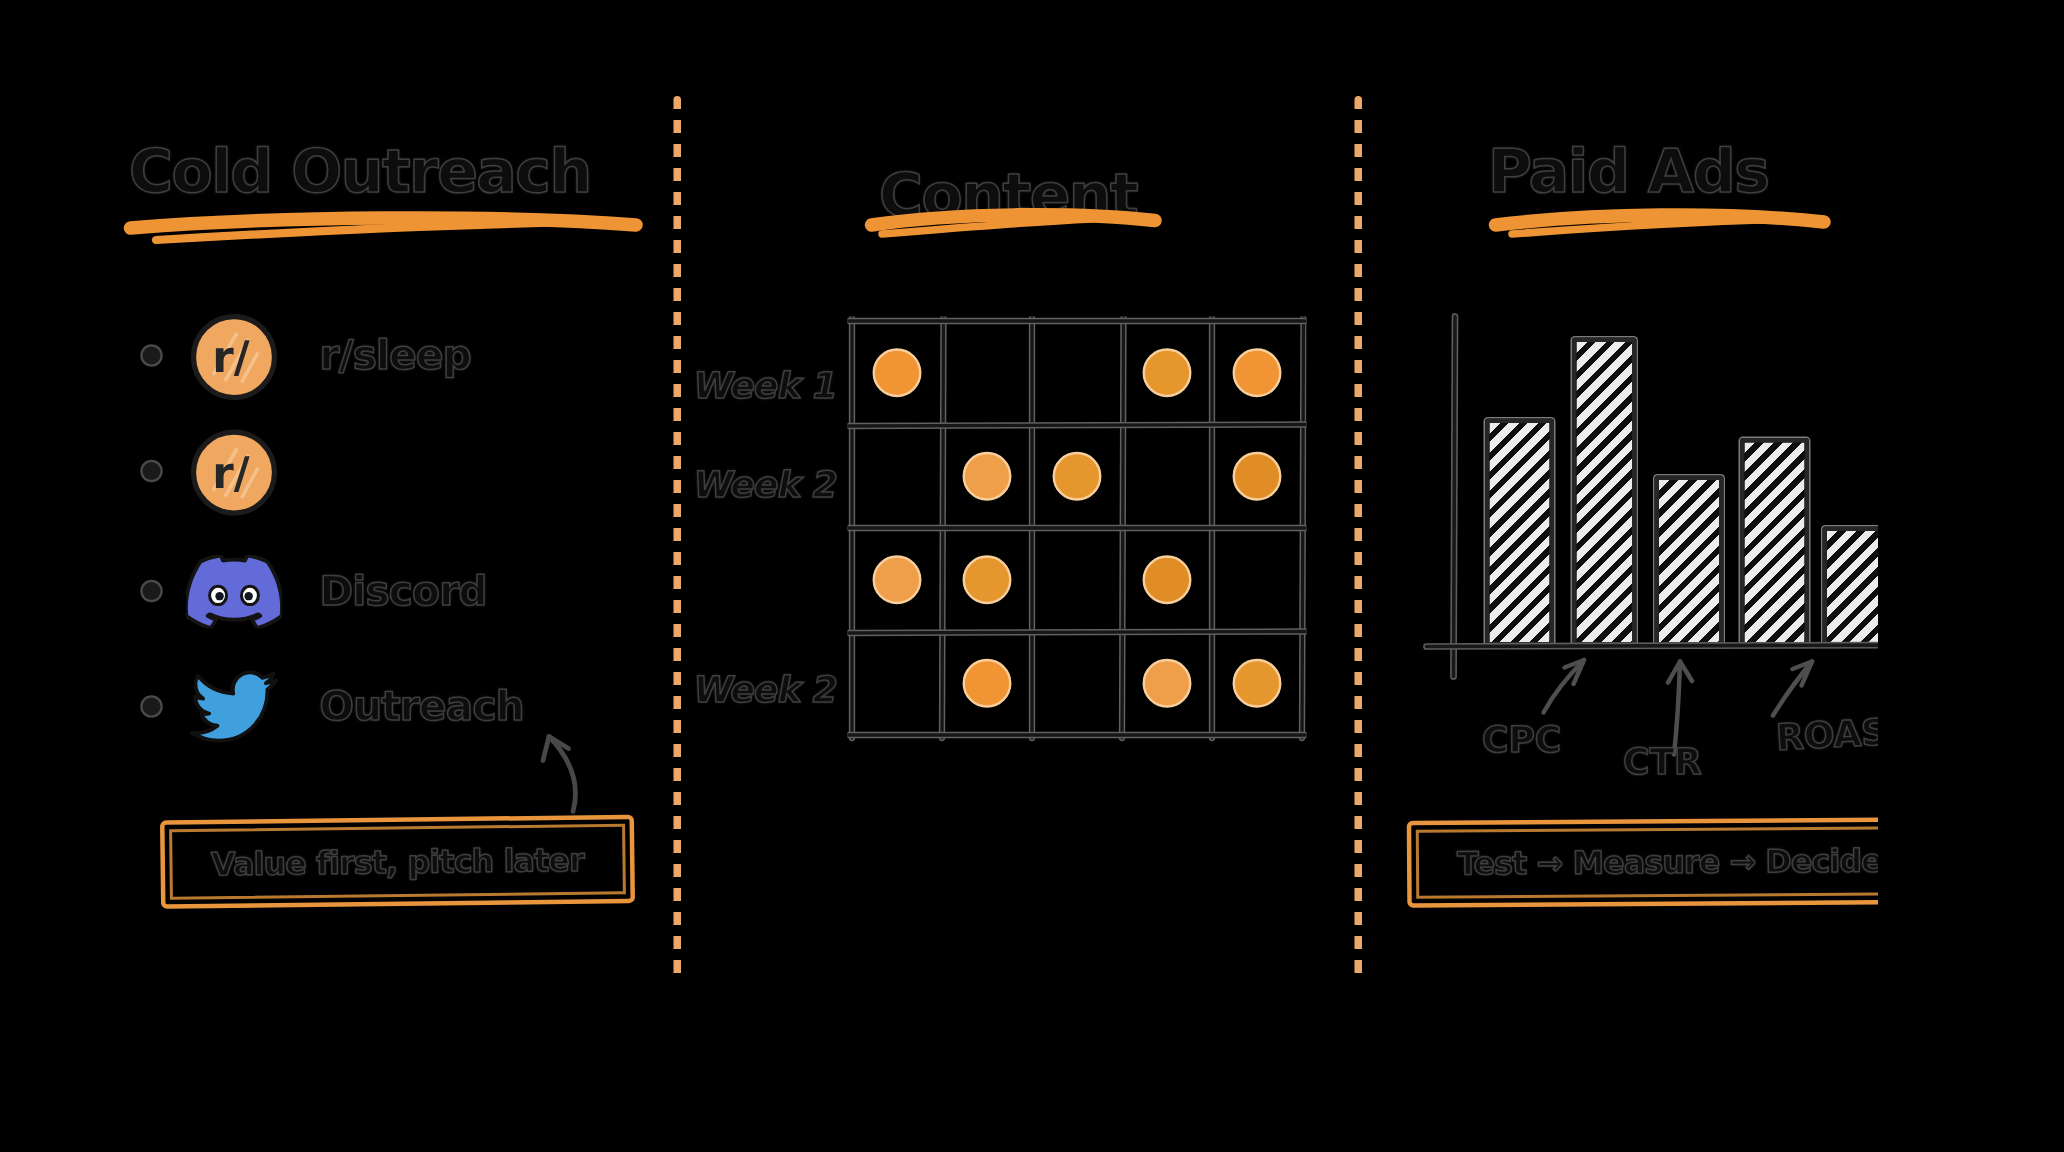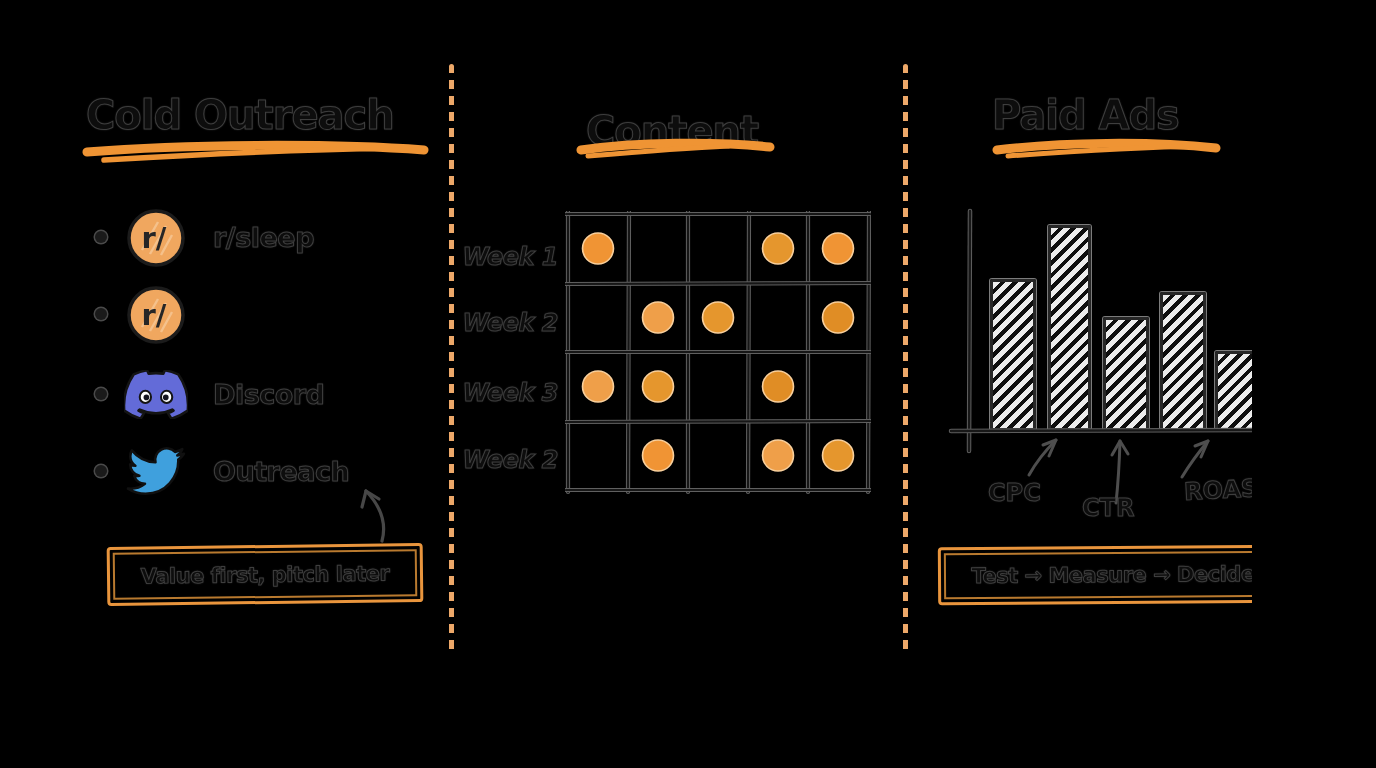--- a/index.html
+++ b/index.html
@@ -127,21 +127,20 @@
   </div>
 
   <div class="title ink-text" style="left:586px;top:108px">Content</div>
   <svg class="underline" style="left:576px;top:138px" width="200" height="26" viewBox="0 0 200 26">
     <path class="swoosh" stroke-width="9" d="M 5 12 C 60 4 140 3 194 9"></path>
     <path class="swoosh" stroke-width="5" d="M 12 18 C 60 14 110 10 152 8"></path>
   </svg>
 
   <div class="week-label ink-text" style="top:243px">Week 1</div>
   <div class="week-label ink-text" style="top:309px">Week 2</div>
-  <div class="week-label ink-text" style="top:379px">Week 3</div>
   <div class="week-label ink-text" style="top:446px">Week 2</div>
 
   <svg id="calendar-grid" class="underline" style="left:565px;top:211px" width="306" height="284" viewBox="0 0 306 284">
       <line x1="3" y1="1" x2="3" y2="281" stroke="#606060" stroke-width="4.2" stroke-linecap="round"></line>
       <line x1="3" y1="1" x2="3" y2="281" stroke="#161616" stroke-width="2.2" stroke-linecap="round"></line>
       <line x1="64" y1="1" x2="63" y2="281" stroke="#606060" stroke-width="4.2" stroke-linecap="round"></line>
       <line x1="64" y1="1" x2="63" y2="281" stroke="#161616" stroke-width="2.2" stroke-linecap="round"></line>
       <line x1="123" y1="1" x2="123" y2="281" stroke="#606060" stroke-width="4.2" stroke-linecap="round"></line>
       <line x1="123" y1="1" x2="123" y2="281" stroke="#161616" stroke-width="2.2" stroke-linecap="round"></line>
       <line x1="184" y1="1" x2="183" y2="281" stroke="#606060" stroke-width="4.2" stroke-linecap="round"></line>

